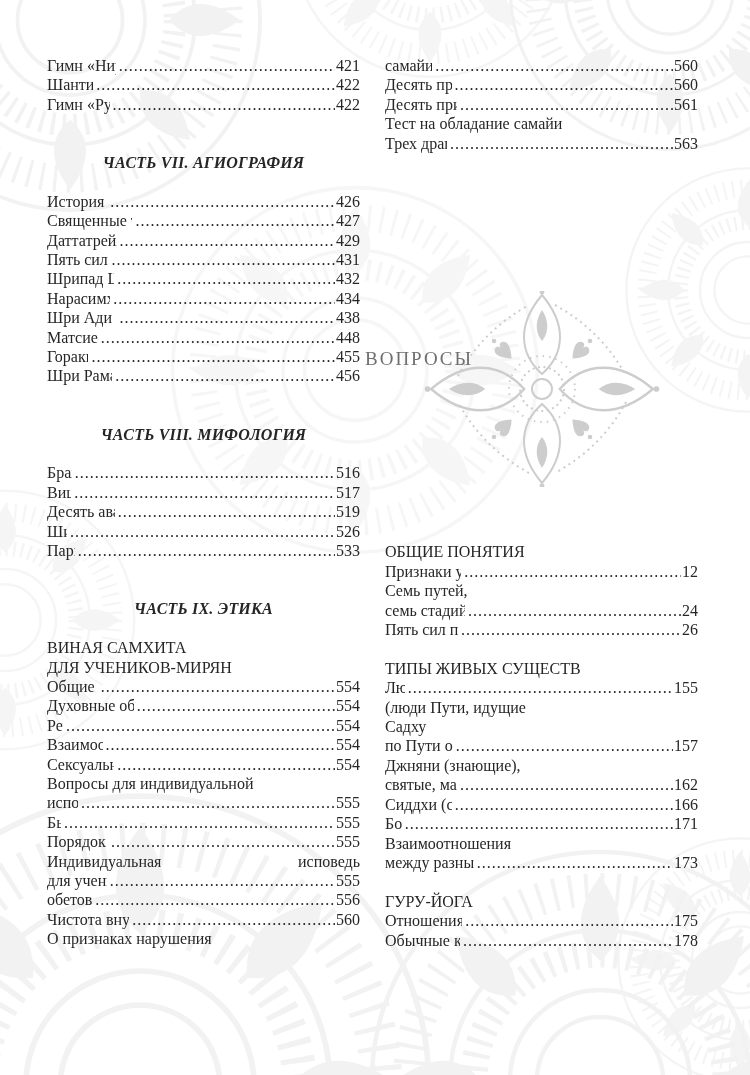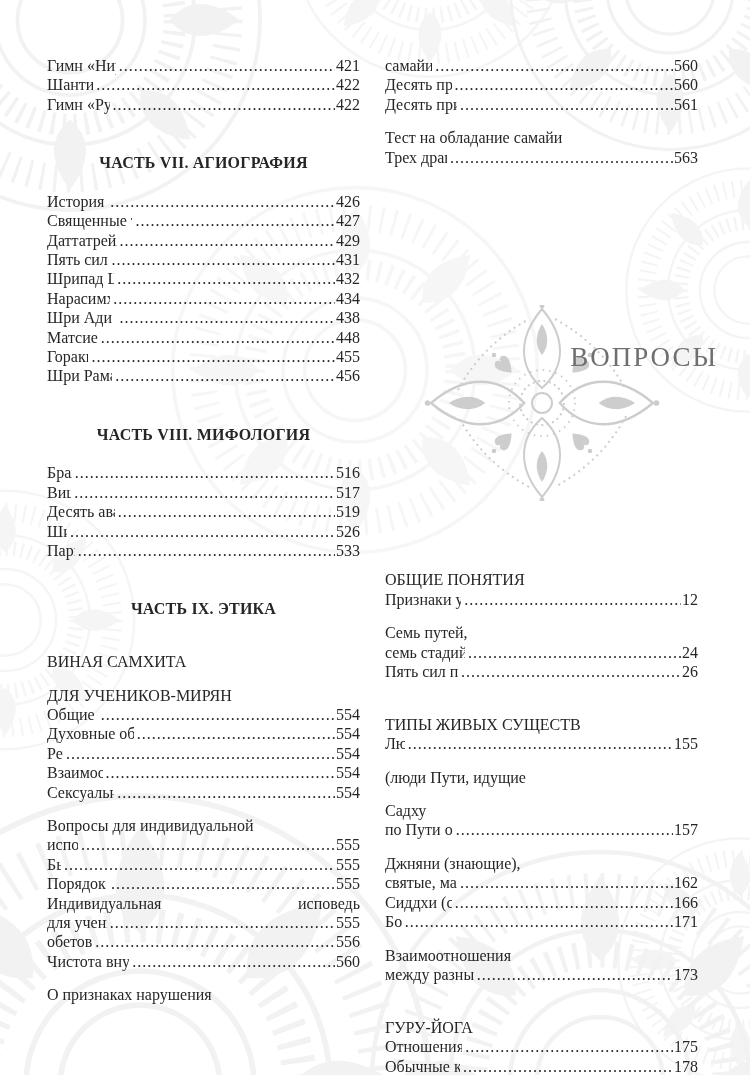--- a/index.html
+++ b/index.html
@@ -36,39 +36,39 @@
     flex:1 1 auto; min-width:6px;
     overflow:hidden; white-space:nowrap;
     margin-left:3px; margin-right:1px;
     letter-spacing:1px;
   }
   .entry .dots::after {
     content:"........................................................................................................";
   }
   .entry .pg { flex:0 0 auto; }
 
-  .line, .subhead { white-space:nowrap; overflow:hidden;margin-top:14px; }
+  .line, .subhead { white-space:nowrap; overflow:hidden; }
 
   .justified { display:flex; justify-content:space-between; }
 
   .heading {
     text-align:center;
-    font-weight:700; 
+    font-weight:700; font-style:italic;
     letter-spacing:0.2px;
   }
 
   .orn-block { position:relative; height:370px; }
   .orn-mandala {
     position:absolute; left:50%; top:138px;
     transform:translateX(-50%);
   }
   .display-title {
-    position:absolute; left:-20px; right:-20px; top:170px;
-    text-align:right;
-    font-size:27px; line-height:41px;
+    position:absolute; left:-20px; right:-20px; top:185px;
+    text-align:left;
+    font-size:19px; line-height:41px;
     letter-spacing:2px;
     color:#6f6f6f;
     z-index:2;
   }
 </style>
 </head>
 <body>
 
 <div class="page">
 

